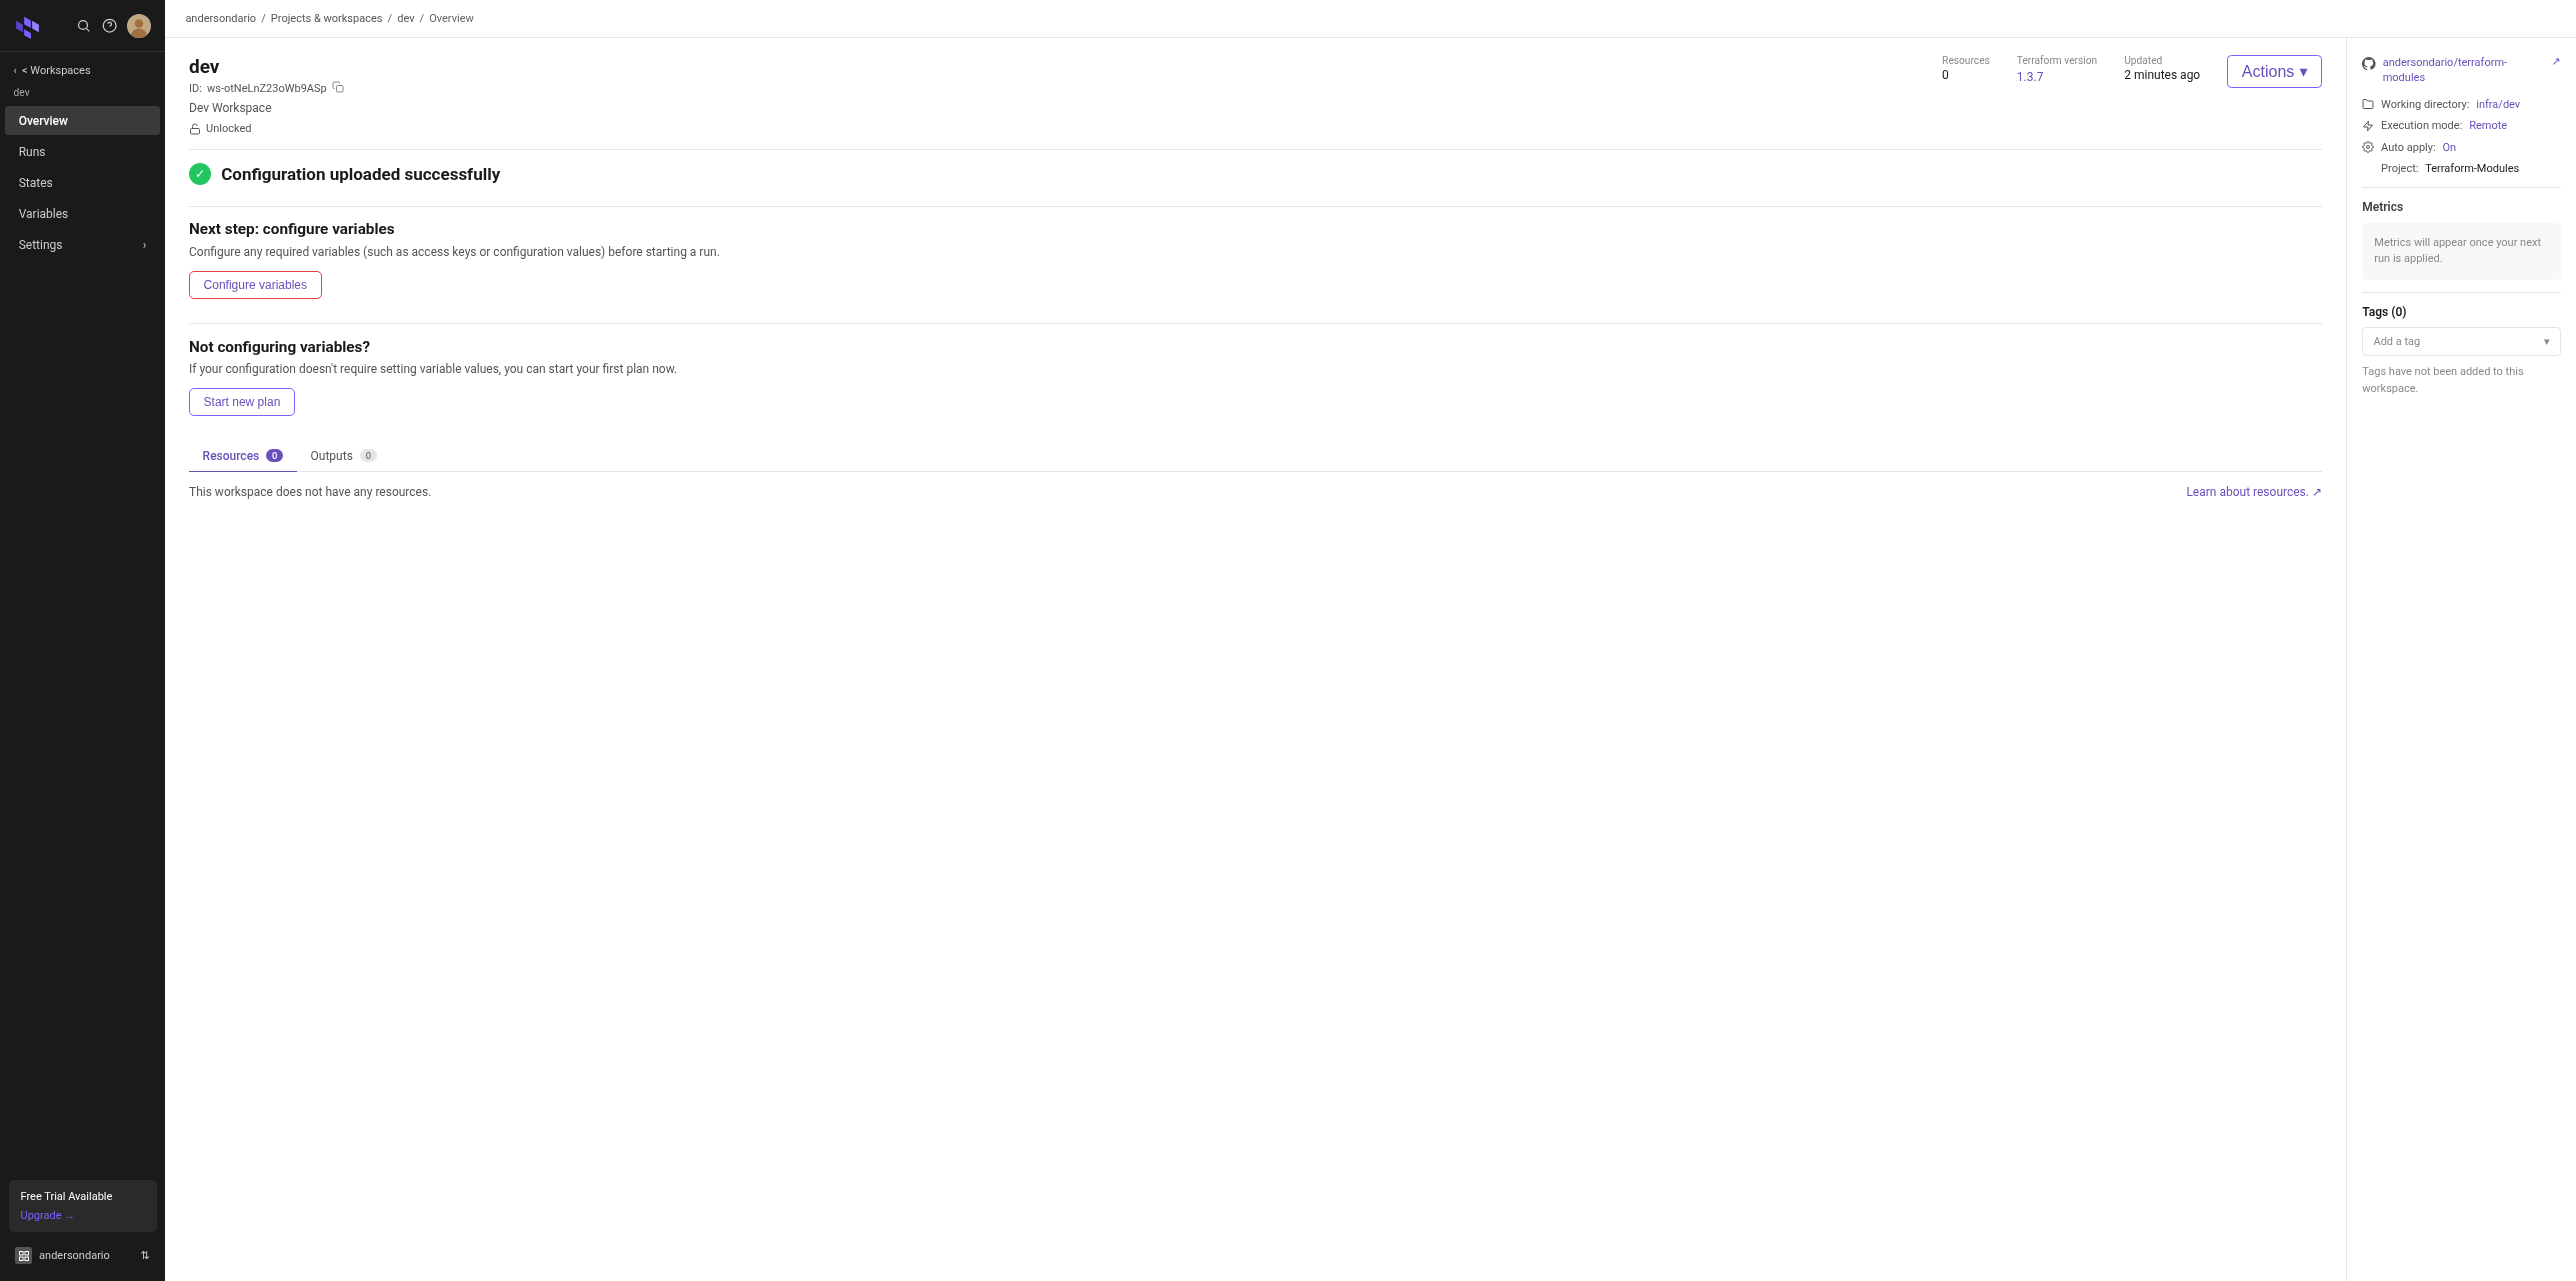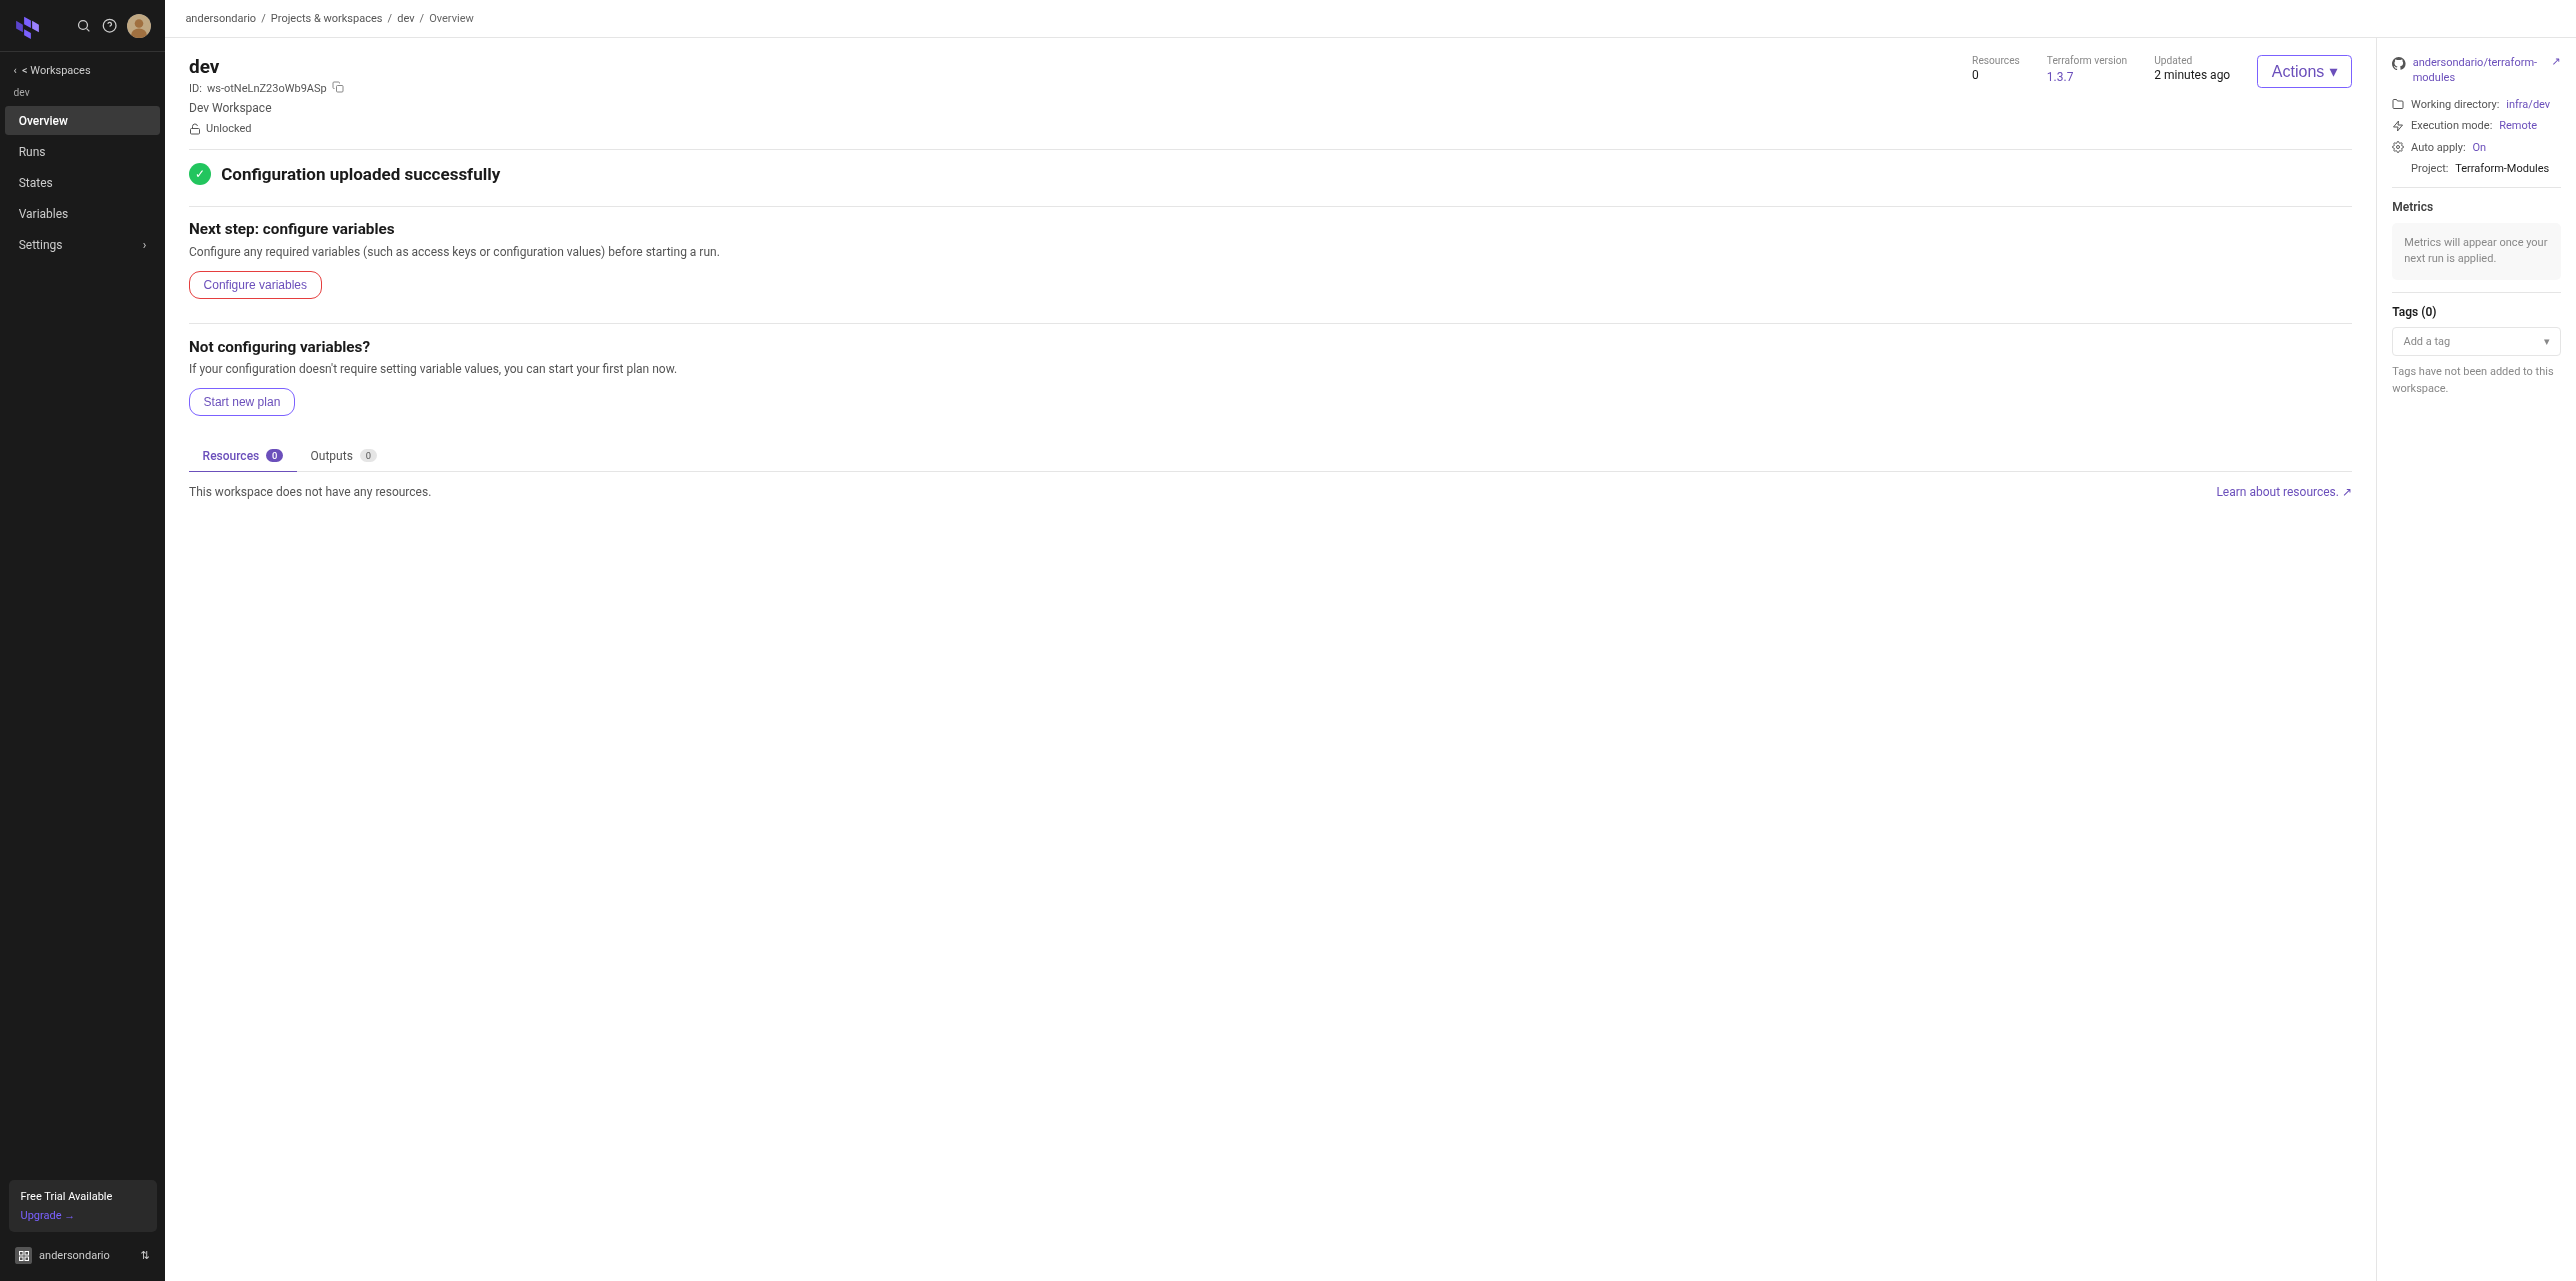--- a/index.html
+++ b/index.html
@@ -255,21 +255,21 @@
       margin-bottom: 6.8px;
     }
     .step-section p {
       font-size: 12px;
       color: #555;
       margin-bottom: 12px;
     }
     .step-btn {
       padding: 6px 13.6px;
       border: 1.3px solid #7b61ff;
-      border-radius: 11px;
+      border-radius: 5px;
       background: #fff;
       color: #6b4fbb;
       font-size: 12px;
       cursor: pointer;
       font-weight: 500;
     }
     .step-btn.highlighted {
       border: 1.7px solid #e53e3e;
     }
 
@@ -321,21 +321,21 @@
     .tab-content-link {
       color: #6b4fbb;
       text-decoration: none;
       display: flex;
       align-items: center;
       gap: 3.4px;
     }
 
     
     .sidebar-right {
-      width: 200px;
+      width: 230px;
       flex-shrink: 0;
       border-left: 0.9px solid #e5e5e5;
       overflow-y: auto;
       padding: 17px 15.3px;
     }
     .right-repo {
       display: flex;
       align-items: flex-start;
       gap: 6.8px;
       margin-bottom: 12px;

